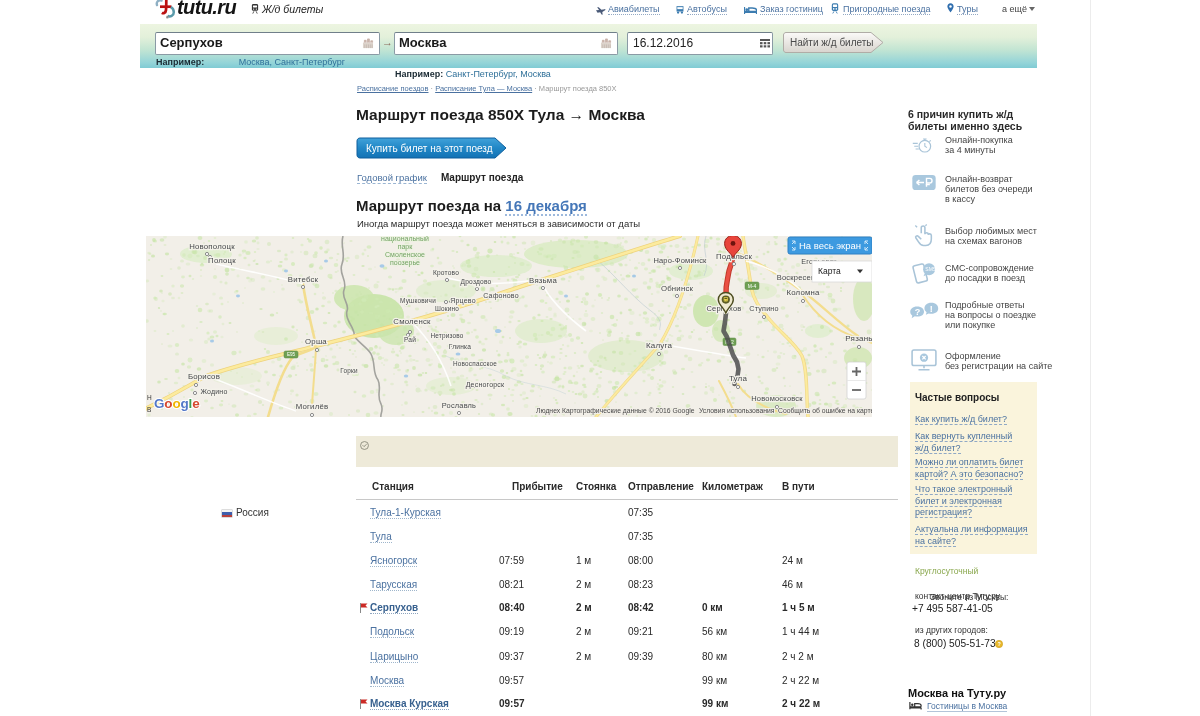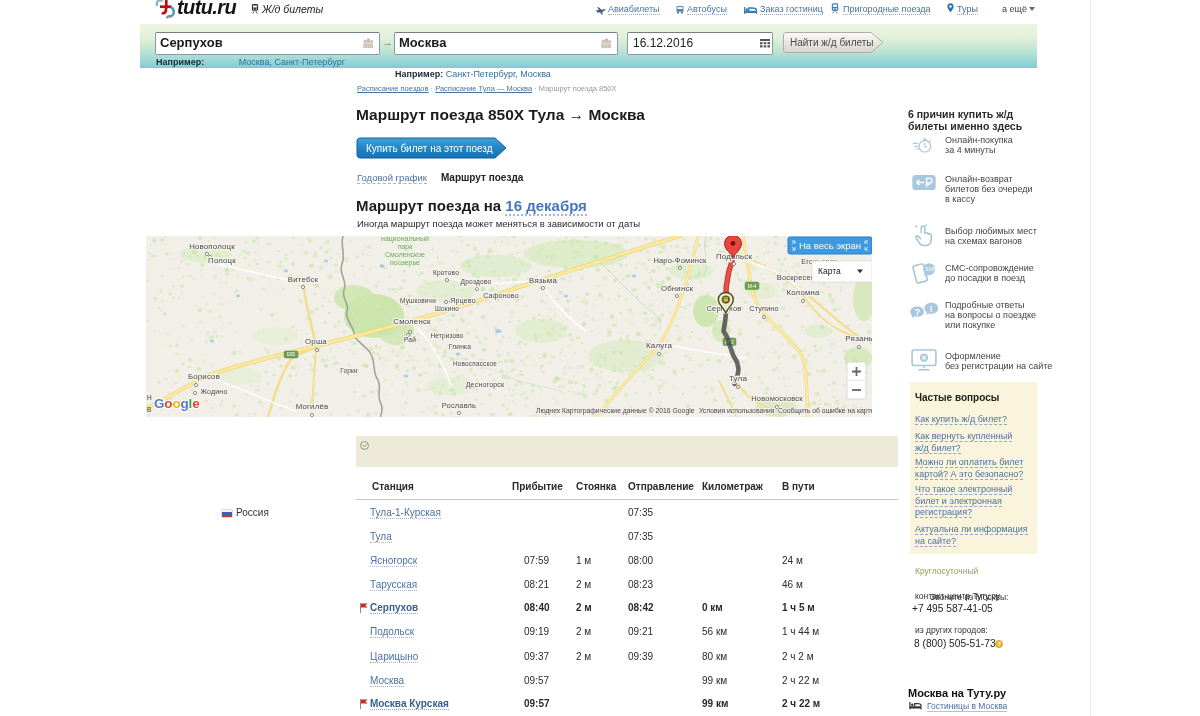--- a/index.html
+++ b/index.html
@@ -1862,21 +1862,21 @@
 <div class="abs" style="left:222px;top:510px;width:10px;height:7px;box-shadow:0 0 0 0.5px #bbb;">
   <div style="height:2.4px;background:#f4f4f4;"></div>
     <div style="height:2.3px;background:#3f5fac;"></div>
     <div style="height:2.3px;background:#b8403a;"></div>
 </div>
 <div class="abs nw" style="left:236px;top:507px;font-size:10px;color:#333;">Россия</div>
 
 <style>
 .row { position:absolute; left:345px; width:553px; height:24px; font-size:10px; color:#2a2a2a; }
 .row .st { position:absolute; left:25px; top:0; }
-.row .c1 { position:absolute; left:179px; top:0; }
+.row .c1 { position:absolute; left:154px; top:0; }
 .row .c2 { position:absolute; left:231px; top:0; }
 .row .c3 { position:absolute; left:283px; top:0; }
 .row .c4 { position:absolute; left:357px; top:0; }
 .row .c5 { position:absolute; left:437px; top:0; }
 .row a { color:#4a71a0; border-bottom:1px dotted #9fb6cc; }
 .row.bold { font-weight:bold; font-size:10px; }
 .row.bold a { color:#38618f; border-bottom-color:#8fa6c0;}
 .flagr { position:absolute; left:15px; top:1px; }
 </style>
 <div class="row" style="top:507px;">

